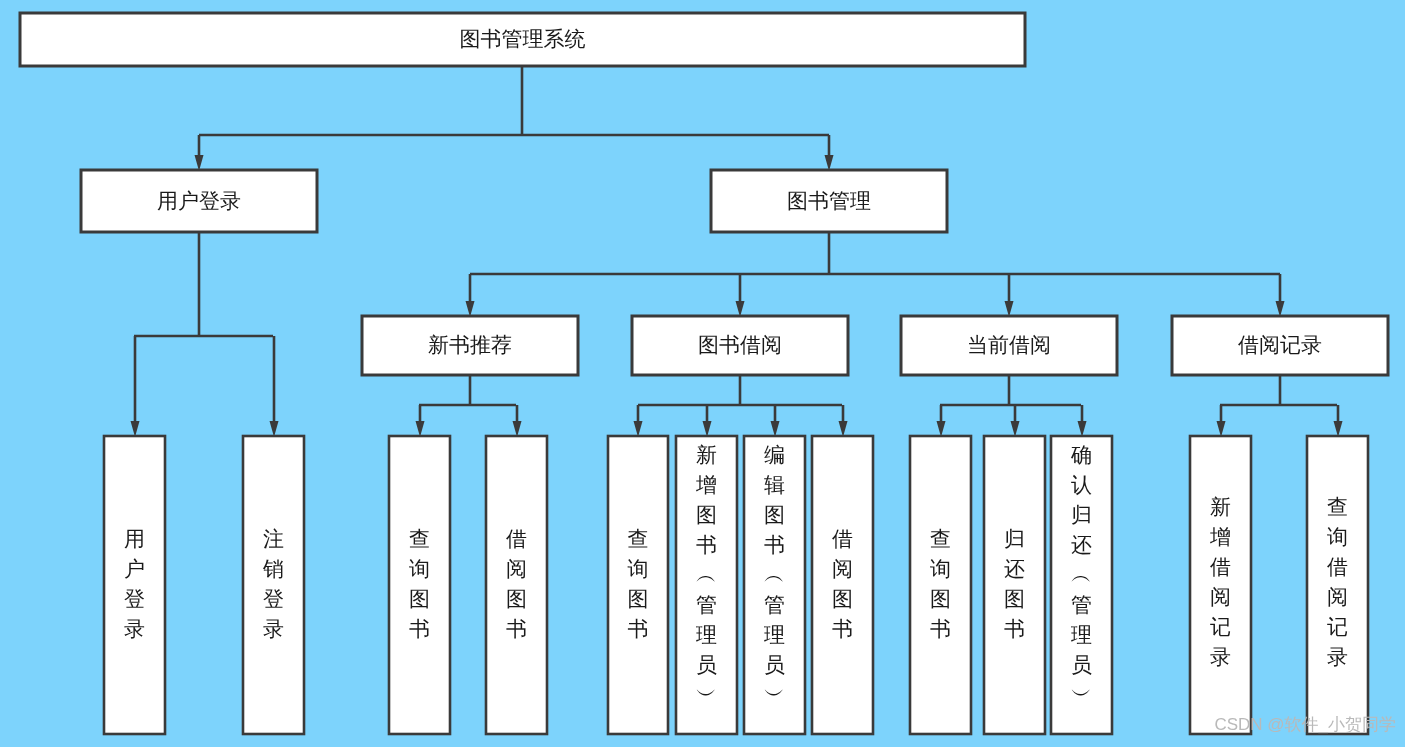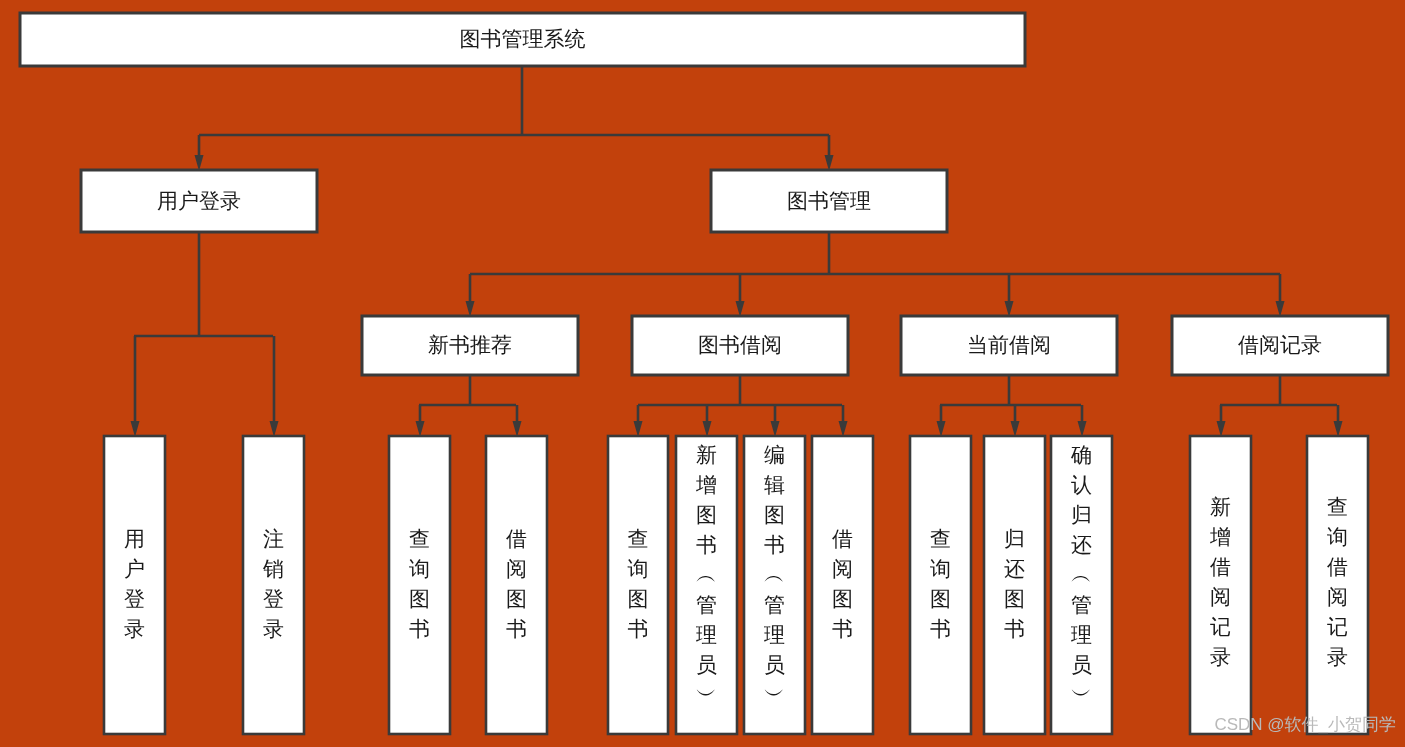--- a/index.html
+++ b/index.html
@@ -8,21 +8,21 @@
     padding: 0;
     background: #ffffff;
   }
   body {
     font-family: "Liberation Sans", "DejaVu Sans", sans-serif;
   }
   #diagram-root {
     position: relative;
     width: 1405px;
     height: 747px;
-    background: #c2410c;
+    background: #7dd3fc;
     overflow: hidden;
   }
   svg.diagram-canvas {
     position: absolute;
     top: 0;
     left: 0;
     width: 1405px;
     height: 747px;
     display: block;
   }

